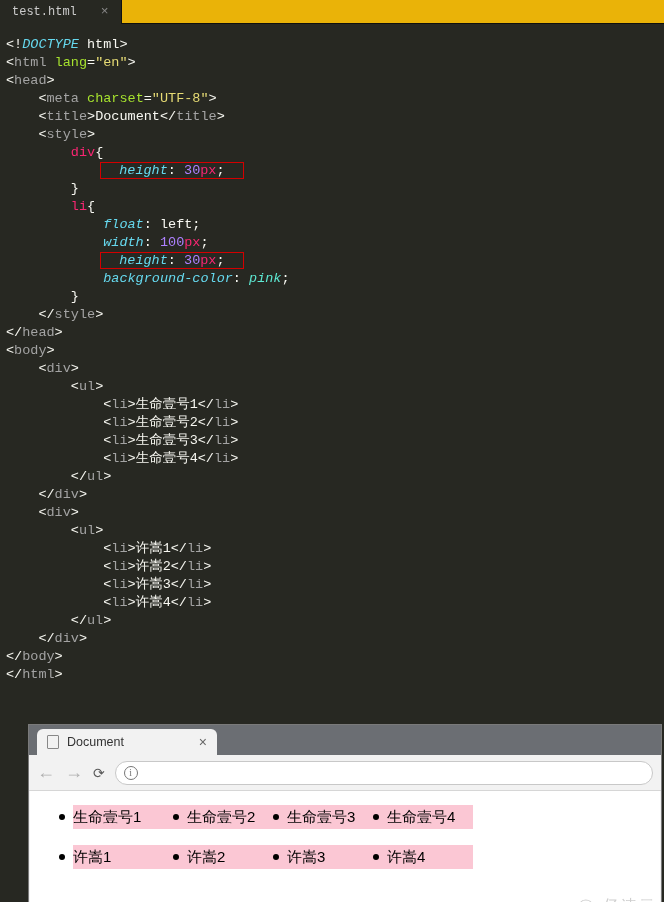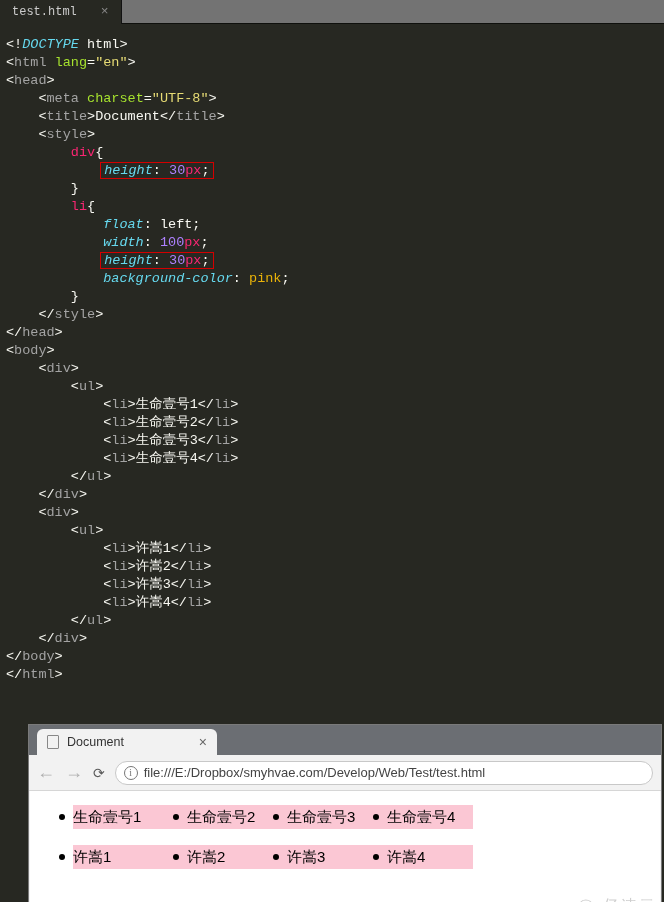--- a/index.html
+++ b/index.html
@@ -7,21 +7,21 @@
     width: 664px;
     height: 902px;
     background: #272822;
     font-family: Consolas, "Courier New", monospace;
     font-size: 13.5px;
     overflow: hidden;
   }
   
   .tabbar {
     height: 24px;
-    background: #737373;
+    background: #eab308;
     display: flex;
     align-items: center;
     border-bottom: 1px solid #0f100d;
   }
   .tab {
     height: 24px;
     display: flex;
     align-items: center;
     padding: 0 12px;
     background: #272822;
@@ -42,24 +42,24 @@
   .p  { color: #f8f8f2; }
   .tg { color: #a3a3a3; }
   .doct { color: #66d9ef; font-style: italic; margin-top: 44px; }
   .attr { color: #a6e22e; }
   .str  { color: #e6db74; }
   .sel  { color: #f92672; }
   .prop { color: #66d9ef; font-style: italic; }
   .num  { color: #ae81ff; }
   .unit { color: #f92672; }
   .text { color: #f8f8f2; }
-  .valk { color: #eab308; }
+  .valk { color: #5eead4; font-style: italic; }
   .redbox {
     border: 1.5px solid #d40000;
-    padding: 0 3px;
+    padding: 0 18px;
     margin-left: -3px;
   }
   
   .browser {
     background: #fff;
     margin: 16px 0 0 28px;
     width: 634px;
     height: 196px;
     border: 1px solid #7a7a7a;
     position: relative;
@@ -184,21 +184,20 @@
       <span style="flex:1">Document</span>
       <span class="close">×</span>
     </div>
   </div>
   <div class="baddress">
     <span class="navarrow">←</span>
     <span class="navarrow">→</span>
     <span class="reload">⟳</span>
     <div class="urlbox">
       <span class="infoicon">i</span>
-      <span>file:///E:/Dropbox/smyhvae.com/Develop/Web/Test/test.html</span>
     </div>
   </div>
   <div class="page" id="page">
       <div class="row">
         <span class="bullet"></span>
         <span class="cell">
           <span>生命壹号1</span>
         </span>
         <span class="cell">
           <span class="bullet"></span>

